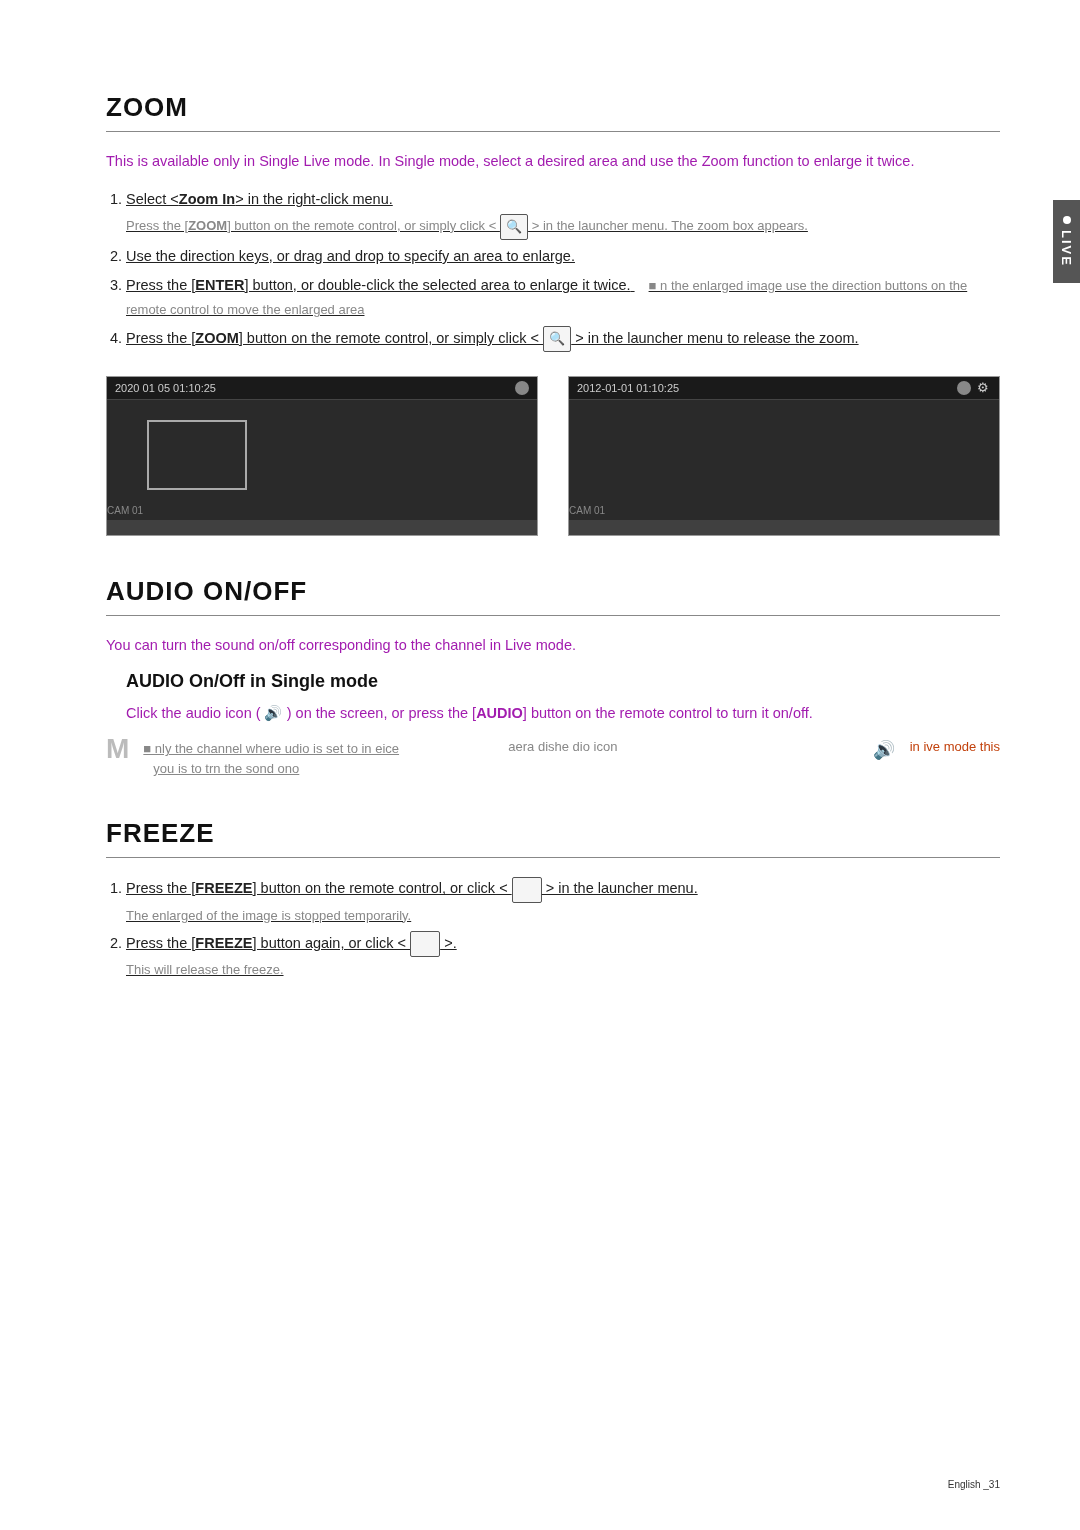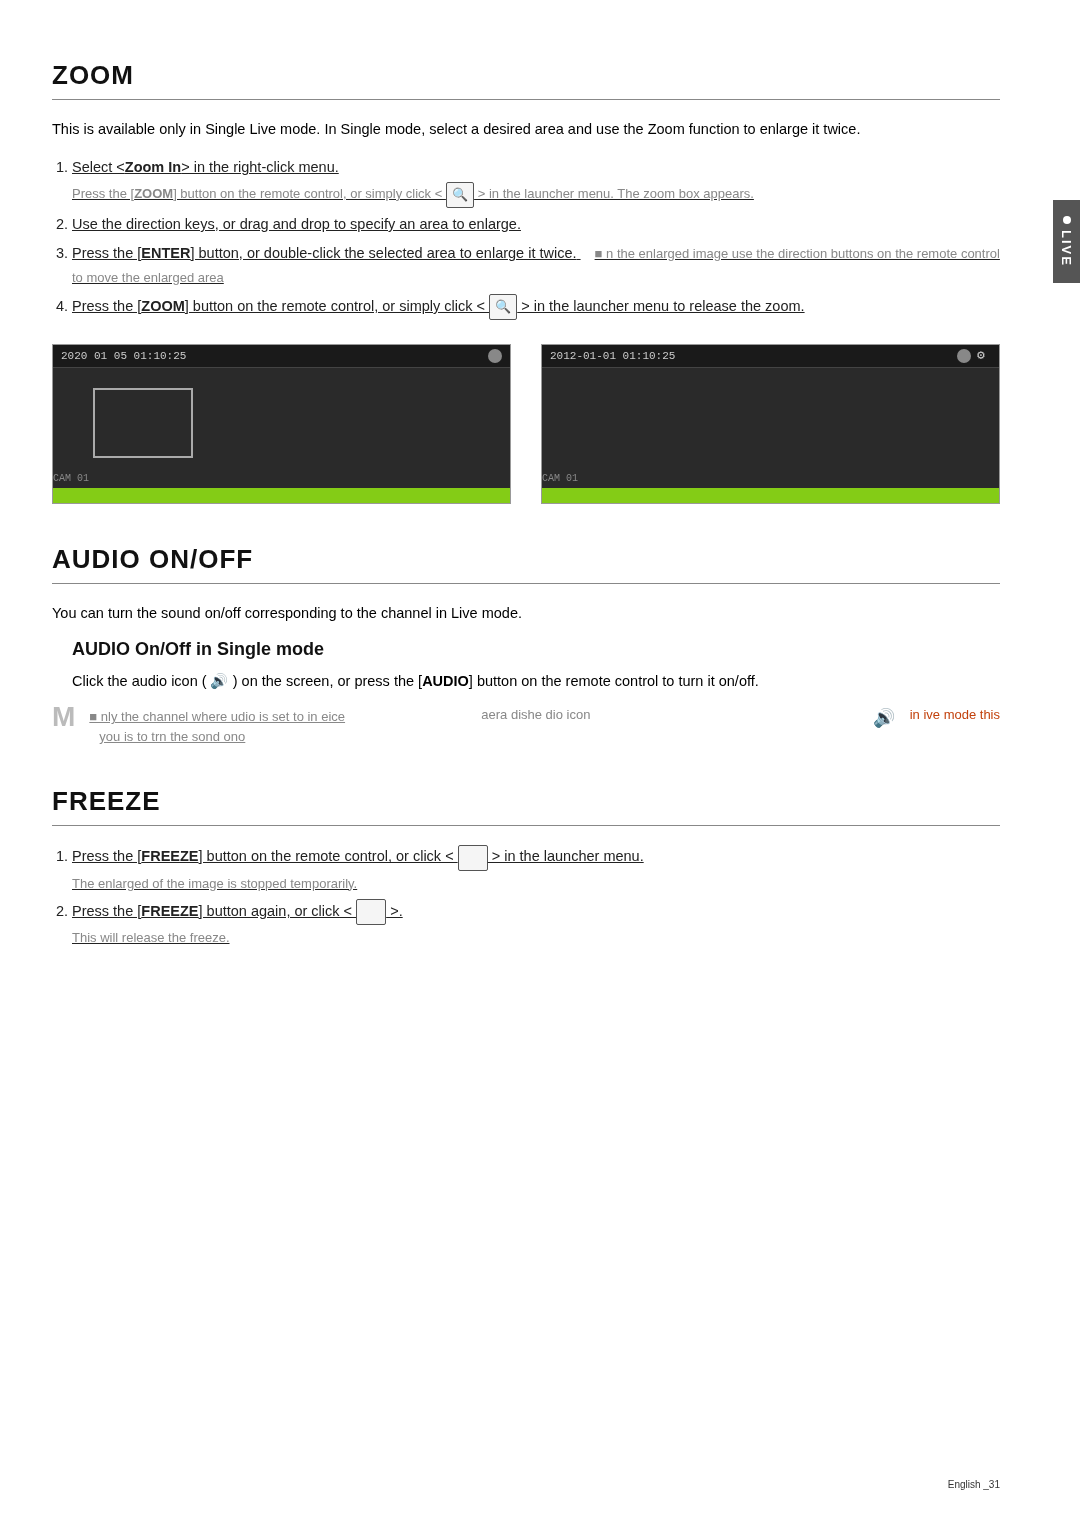--- a/index.html
+++ b/index.html
@@ -7,22 +7,22 @@
       width: 1080px;
       min-height: 1530px;
       background: #fff;
       font-family: Arial, sans-serif;
       font-size: 15px;
       color: #222;
       position: relative;
     }
 
     .page-content {
-      margin: 0 80px 0 52px;
-      padding-top: 60px;
+      margin: 0 80px 0 106px;
+      padding-top: 92px;
       padding-bottom: 60px;
     }
 
     
     .section-title {
       font-size: 26px;
       font-weight: bold;
       letter-spacing: 1px;
       text-transform: uppercase;
       margin-bottom: 8px;
@@ -36,21 +36,21 @@
     }
 
     .section-block {
       margin-bottom: 40px;
     }
 
     .section-intro {
       font-size: 14.5px;
       margin-bottom: 14px;
       line-height: 1.6;
-      color: #000000;
+      color: #a21caf;
     }
 
     ol {
       padding-left: 20px;
       margin-bottom: 12px;
     }
 
     ol li {
       font-size: 14.5px;
       line-height: 1.7;
@@ -93,24 +93,23 @@
     .camera-previews {
       display: flex;
       gap: 30px;
       margin: 24px 0 30px 0;
       align-items: flex-start;
     }
 
     .camera-box {
       flex: 1;
       border: 1.5px solid #999;
-      background: #84cc16;
+      background: #404040;
       position: relative;
       min-height: 160px;
-      font-family: Liberation Mono, monospace;
     }
 
     .camera-header {
       background: #1a1a1a;
       color: #ccc;
       font-size: 11px;
       padding: 4px 8px;
       display: flex;
       justify-content: space-between;
       align-items: center;

